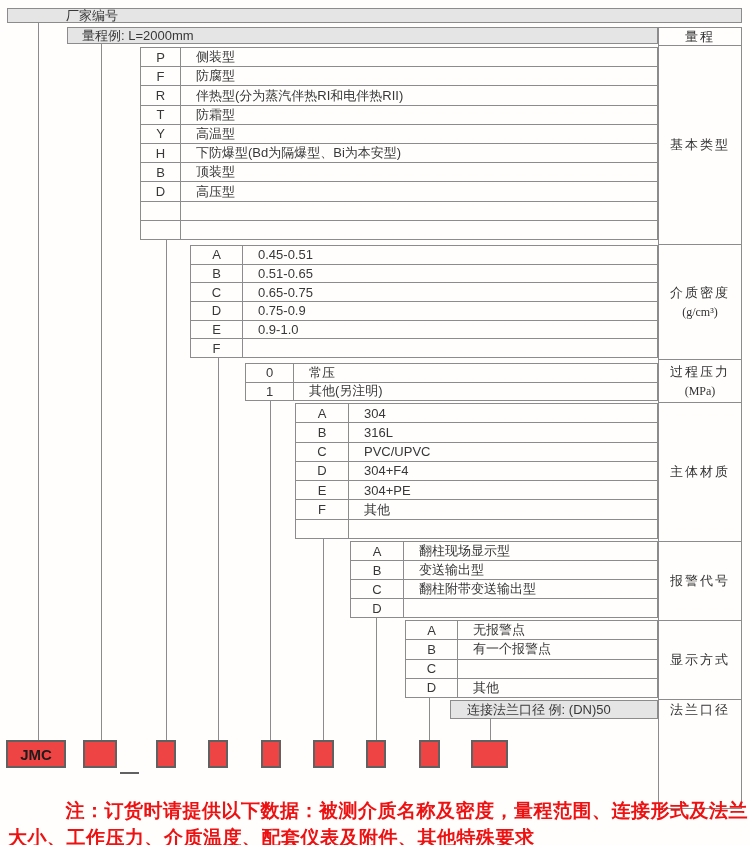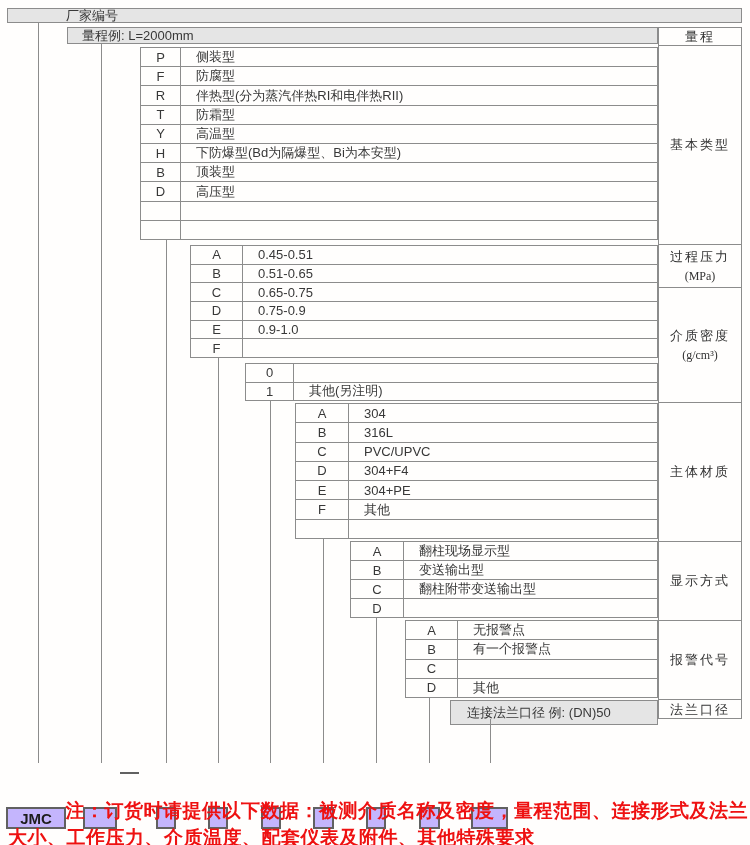--- a/index.html
+++ b/index.html
@@ -17,32 +17,32 @@
         border-right:1px solid #8c8c8c;font-size:13px;box-sizing:border-box;flex:none;}
   .val{flex:1;display:flex;align-items:center;padding-left:15px;font-size:13px;
        white-space:nowrap;overflow:hidden;}
   .g-basic .code{width:40px;}
   .g-density .code{width:52px;}
   .g-pressure .code{width:48px;}
   .g-material .code{width:53px;}
   .g-display .code{width:53px;}
   .g-alarm .code{width:52px;}
   .toprow{display:flex;align-items:center;font-size:13px;white-space:nowrap;}
-  .labelcol{position:absolute;left:658px;top:27px;width:84px;height:692px;
+  .labelcol{position:absolute;left:658px;top:27px;width:84px;height:782px;
     border:1px solid #8c8c8c;box-sizing:border-box;background:#fffefd;
     display:flex;flex-direction:column;}
   .labelcell{border-top:1px solid #8c8c8c;display:flex;flex-direction:column;
     align-items:center;justify-content:center;box-sizing:border-box;
     font-family:"Liberation Serif","DejaVu Serif",serif;font-size:13px;color:#333;
     letter-spacing:2px;text-align:center;line-height:1.5;flex:none;}
   .labelcell:first-child{border-top:none;}
   .labelcell .unit{letter-spacing:0;font-size:12px;}
   .vline{position:absolute;width:1px;background:#8c8c8c;}
-  .mbox{position:absolute;top:807px;height:22px;border:2px solid #616161;
-        background:#c4b5fd;box-sizing:border-box;}
+  .mbox{position:absolute;top:740px;height:28px;border:2px solid #616161;
+        background:#ef4444;box-sizing:border-box;}
   .jmc{display:flex;align-items:center;justify-content:center;
        font-weight:bold;font-size:15px;color:#1c1c1c;}
   .dash{position:absolute;top:772px;height:2px;background:#616161;}
   .note{position:absolute;left:8px;width:740px;font-size:19px;font-weight:bold;
         color:#ee1111;white-space:nowrap;letter-spacing:0.5px;}
 </style>
 </head>
 <body>
 
 <div id="stage">
@@ -120,20 +120,21 @@
       <div class="val">0.9-1.0</div>
     </div>
     <div class="row">
       <div class="code">F</div>
     </div>
   </div>
 
   <div class="grp g-pressure" style="left:245px;top:363px;width:413px;height:38px;">
     <div class="row">
       <div class="code">0</div>
+      <div class="val">常压</div>
     </div>
     <div class="row">
       <div class="code">1</div>
       <div class="val">其他(另注明)</div>
     </div>
   </div>
 
   <div class="grp g-material" style="left:295px;top:403px;width:363px;height:136px;">
     <div class="row">
       <div class="code">A</div>
@@ -194,47 +195,47 @@
     </div>
     <div class="row">
       <div class="code">C</div>
     </div>
     <div class="row">
       <div class="code">D</div>
       <div class="val">其他</div>
     </div>
   </div>
 
-  <div class="box toprow" style="left:450px;top:700px;width:208px;height:25px;padding-left:16px;">
+  <div class="box toprow" style="left:450px;top:700px;width:208px;height:19px;padding-left:16px;">
     <span>连接法兰口径 例: (DN)50</span>
   </div>
 
   <div class="labelcol">
     <div class="labelcell" style="height:17px;">
       <span>量程</span>
     </div>
     <div class="labelcell" style="height:199px;">
       <span>基本类型</span>
     </div>
+    <div class="labelcell" style="height:115px;">
+      <span>介质密度</span>
+      <span class="unit">(g/cm³)</span>
+    </div>
     <div class="labelcell" style="height:43px;">
       <span>过程压力</span>
       <span class="unit">(MPa)</span>
     </div>
-    <div class="labelcell" style="height:115px;">
-      <span>介质密度</span>
-      <span class="unit">(g/cm³)</span>
-    </div>
     <div class="labelcell" style="height:139px;">
       <span>主体材质</span>
     </div>
     <div class="labelcell" style="height:79px;">
+      <span>报警代号</span>
+    </div>
+    <div class="labelcell" style="height:79px;">
       <span>显示方式</span>
-    </div>
-    <div class="labelcell" style="height:79px;">
-      <span>报警代号</span>
     </div>
     <div class="labelcell" style="height:21px;">
       <span>法兰口径</span>
     </div>
   </div>
 
   <div class="vline" style="left:38px;top:23px;height:740px;"></div>
   <div class="vline" style="left:101px;top:44px;height:719px;"></div>
   <div class="vline" style="left:166px;top:240px;height:523px;"></div>
   <div class="vline" style="left:218px;top:358px;height:405px;"></div>

